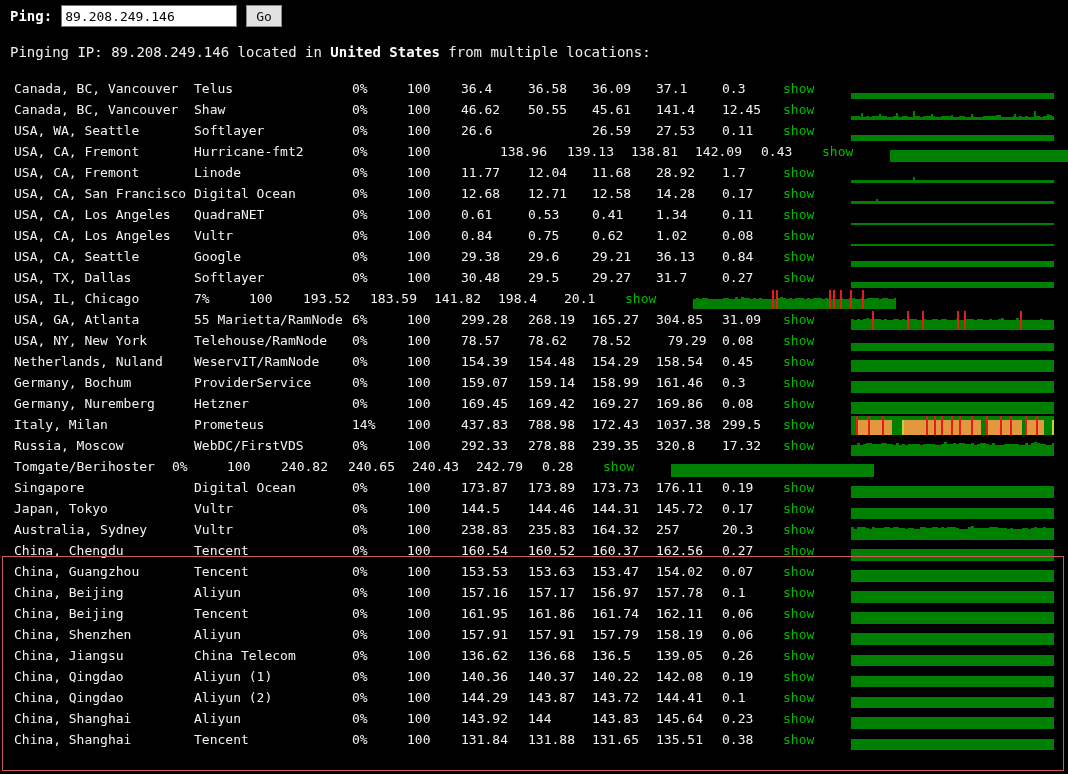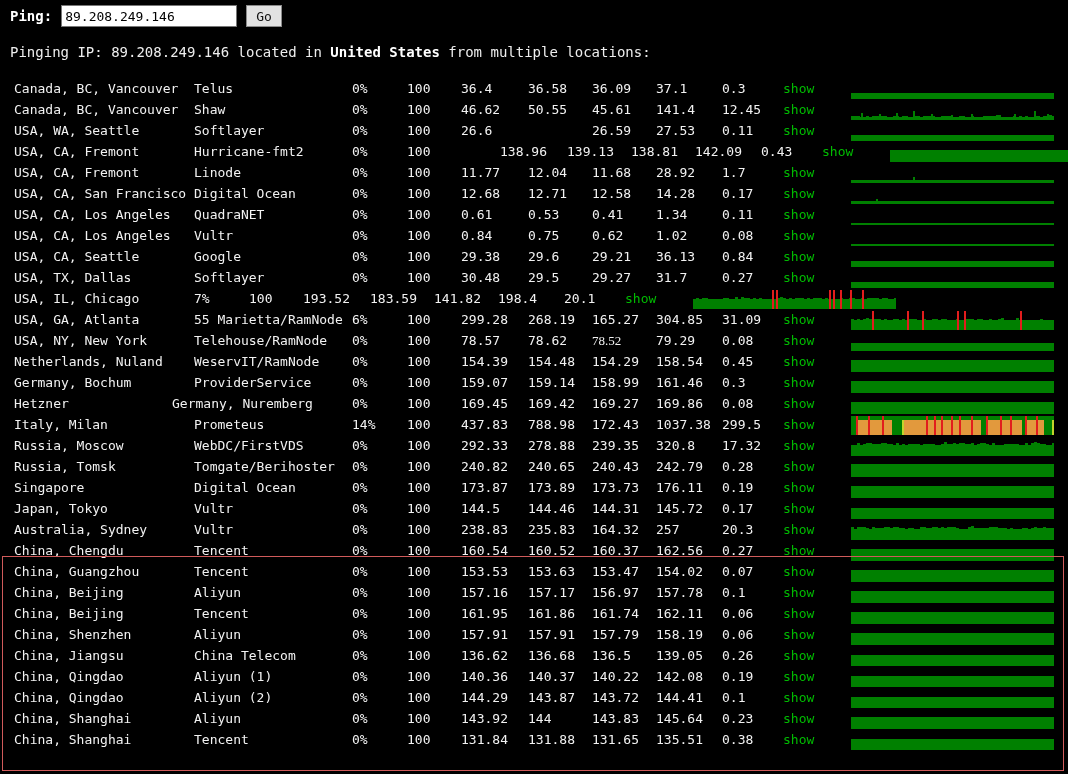--- a/index.html
+++ b/index.html
@@ -478,22 +478,22 @@
             </div>
           </div>
         </div>
         <div class="row">
           <div class="cell" style="width: 180px;">USA, NY, New York</div>
           <div class="cell" style="width: 158px;">Telehouse/RamNode</div>
           <div class="cell" style="width: 55px;">0%</div>
           <div class="cell" style="width: 54px;">100</div>
           <div class="cell" style="width: 67px;">78.57</div>
           <div class="cell" style="width: 64px;">78.62</div>
-          <div class="cell" style="width: 64px; font-family: Liberation Serif, serif;">78.52</div>
-          <div class="cell" style="width: 66px;">79.29</div>
+          <div class="cell" style="width: 64px;">78.52</div>
+          <div class="cell" style="width: 66px; text-align: center;">79.29</div>
           <div class="cell" style="width: 61px;">0.08</div>
           <div class="cell" style="width: 62px;"><span class="show-link">show</span></div>
           <div class="cell chart-cell" style="width: 217px;">
             <div class="spark">
               <div style="left: 0px; width: 203px; height: 8px; background: rgb(0, 128, 0);"></div>
             </div>
           </div>
         </div>
         <div class="row">
           <div class="cell" style="width: 180px;">Netherlands, Nuland</div>
@@ -523,22 +523,22 @@
           <div class="cell" style="width: 66px;">161.46</div>
           <div class="cell" style="width: 61px;">0.3</div>
           <div class="cell" style="width: 62px;"><span class="show-link">show</span></div>
           <div class="cell chart-cell" style="width: 217px;">
             <div class="spark">
               <div style="left: 0px; width: 203px; height: 12px; background: rgb(0, 128, 0);"></div>
             </div>
           </div>
         </div>
         <div class="row">
+          <div class="cell" style="width: 180px;">Germany, Nuremberg</div>
           <div class="cell" style="width: 158px;">Hetzner</div>
-          <div class="cell" style="width: 180px;">Germany, Nuremberg</div>
           <div class="cell" style="width: 55px;">0%</div>
           <div class="cell" style="width: 54px;">100</div>
           <div class="cell" style="width: 67px;">169.45</div>
           <div class="cell" style="width: 64px;">169.42</div>
           <div class="cell" style="width: 64px;">169.27</div>
           <div class="cell" style="width: 66px;">169.86</div>
           <div class="cell" style="width: 61px;">0.08</div>
           <div class="cell" style="width: 62px;"><span class="show-link">show</span></div>
           <div class="cell chart-cell" style="width: 217px;">
             <div class="spark">
@@ -672,21 +672,20 @@
               <div style="left: 186px; width: 3px; height: 13px; background: rgb(0, 128, 0);"></div>
               <div style="left: 189px; width: 3px; height: 12px; background: rgb(0, 128, 0);"></div>
               <div style="left: 192px; width: 3px; height: 12px; background: rgb(0, 128, 0);"></div>
               <div style="left: 195px; width: 3px; height: 11px; background: rgb(0, 128, 0);"></div>
               <div style="left: 198px; width: 3px; height: 11px; background: rgb(0, 128, 0);"></div>
               <div style="left: 201px; width: 3px; height: 13px; background: rgb(0, 128, 0);"></div>
             </div>
           </div>
         </div>
         <div class="row">
-          <div class="cell" style="width: 180px;">Russia, Tomsk</div>
           <div class="cell" style="width: 158px;">Tomgate/Berihoster</div>
           <div class="cell" style="width: 55px;">0%</div>
           <div class="cell" style="width: 54px;">100</div>
           <div class="cell" style="width: 67px;">240.82</div>
           <div class="cell" style="width: 64px;">240.65</div>
           <div class="cell" style="width: 64px;">240.43</div>
           <div class="cell" style="width: 66px;">242.79</div>
           <div class="cell" style="width: 61px;">0.28</div>
           <div class="cell" style="width: 62px;"><span class="show-link">show</span></div>
           <div class="cell chart-cell" style="width: 217px;">

